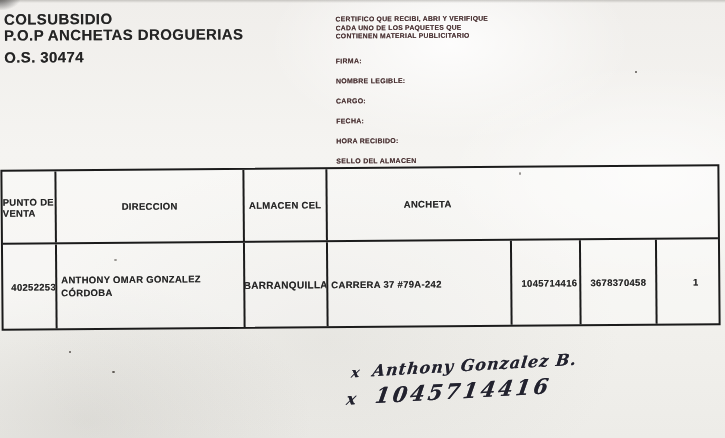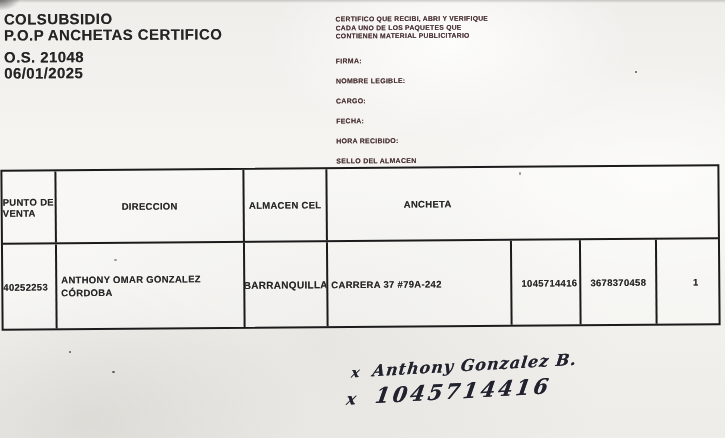--- a/index.html
+++ b/index.html
@@ -62,21 +62,21 @@
   .t-cell {
     border-right: 2.5px solid #1b1b1b;
     box-sizing: border-box;
     display: flex; align-items: center; justify-content: center;
     color: #262626; font-size: 9.5px; font-weight: 700;
     letter-spacing: 0.3px;
     text-shadow: 0 0 0.45px rgba(35,35,35,0.55);
     overflow: hidden;
   }
   .t-cell:last-child { border-right: none; padding-left: 16px; }
-  .t-row.data .c-id { justify-content: flex-start; padding-left: 0; }
+  .t-row.data .c-id { justify-content: flex-start; padding-left: 8px; }
   .t-row.data .c-pdv { justify-content: flex-start; align-items: center; padding: 2px 4px 2px 4px; line-height: 13px; text-align: left; }
   .t-row.data .c-dir { justify-content: flex-start; padding-left: 3px; }
   .t-row.data .c-cc { justify-content: flex-end; padding-right: 2px; }
   .t-row.data .c-ciu { font-size: 10px; }
 
   
   .signature {
     position: absolute; left: 352px; top: 356px;
     transform: rotate(-3.2deg);
     color: #22222e;
@@ -95,24 +95,23 @@
 <div class="corner-smudge"></div>
 <div class="top-edge"></div>
 <div class="speck" style="left:635px;top:71px;width:2px;height:2px;"></div>
 <div class="speck" style="left:519px;top:172px;width:2px;height:3px;"></div>
 <div class="speck" style="left:114px;top:259px;width:3px;height:2px;"></div>
 <div class="speck" style="left:69px;top:351px;width:2px;height:2px;"></div>
 <div class="speck" style="left:112px;top:371px;width:3px;height:2px;"></div>
 
 <div class="hdr-left">
   <div>COLSUBSIDIO</div>
-  <div>P.O.P ANCHETAS CERTIFICO</div>
+  <div>P.O.P ANCHETAS DROGUERIAS</div>
   <div class="gap"></div>
-  <div>O.S. 21048</div>
-  <div>06/01/2025</div>
+  <div>O.S. 30474</div>
 </div>
 
 <div class="cert">
   <div>CERTIFICO QUE RECIBI, ABRI Y VERIFIQUE</div>
   <div>CADA UNO DE LOS PAQUETES QUE</div>
   <div>CONTIENEN MATERIAL PUBLICITARIO</div>
   <div class="fields">
     <div class="field">FIRMA:</div>
     <div class="field">NOMBRE LEGIBLE:</div>
     <div class="field">CARGO:</div>

